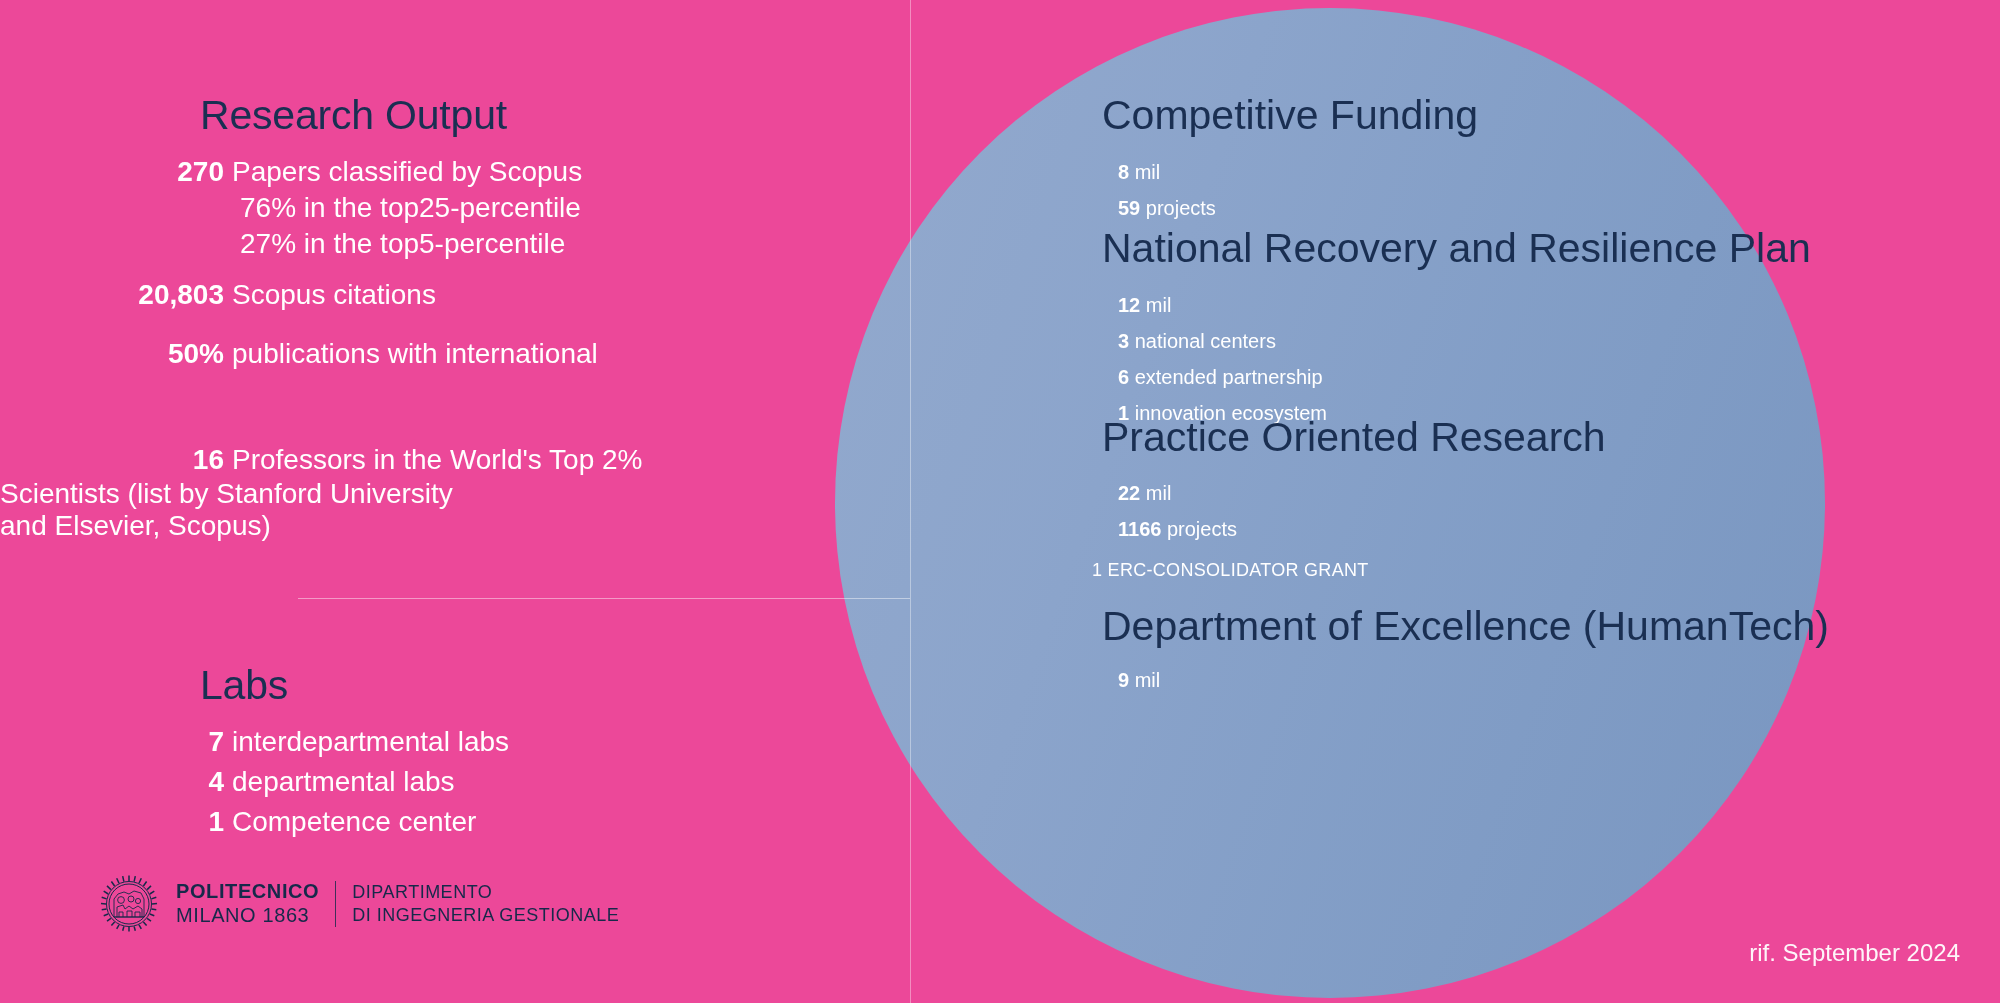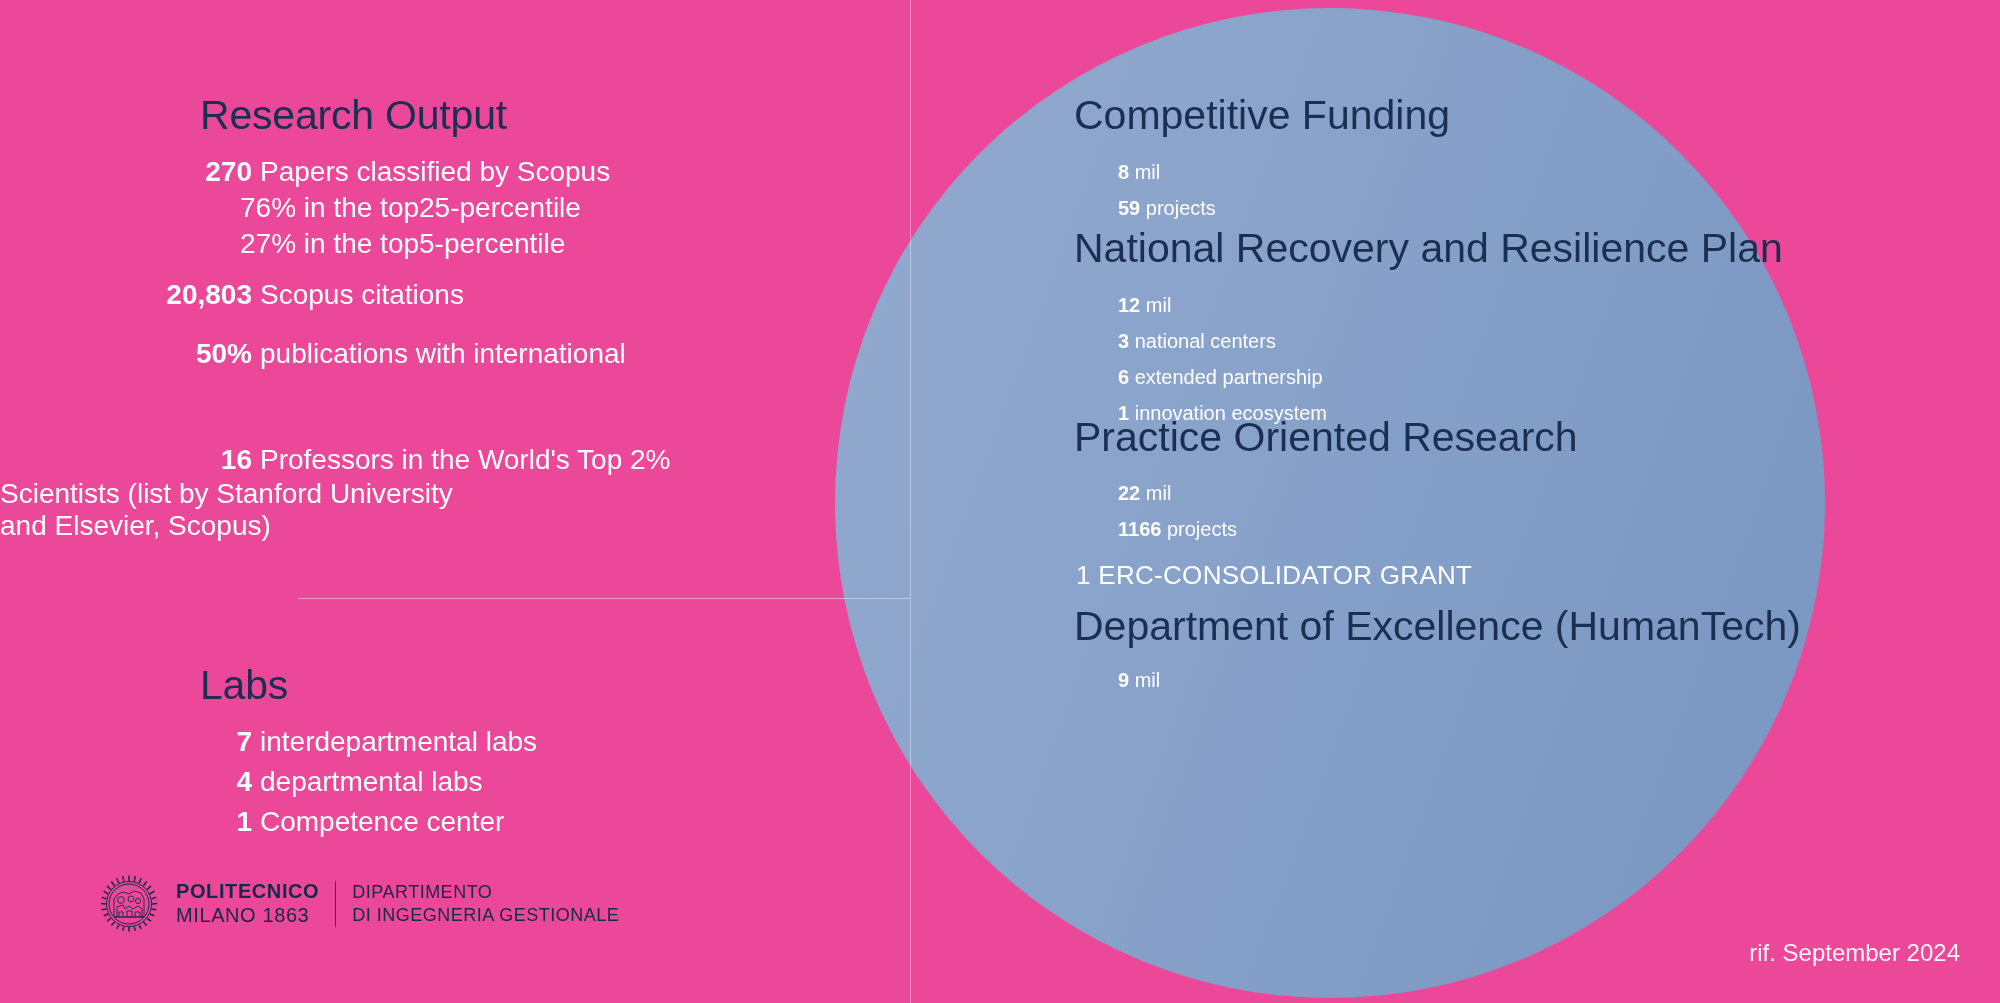--- a/index.html
+++ b/index.html
@@ -77,21 +77,20 @@
   .stat-block {
     position: absolute;
     left: 0;
     width: 740px;
   }
   .stat-row {
     display: flex;
     align-items: baseline;
     font-size: 28px;
     line-height: 36px;
-    padding-left: 28px;
   }
   .stat-row .num {
     width: 232px;
     text-align: right;
     flex: 0 0 232px;
     padding-right: 8px;
     box-sizing: border-box;
   }
   .stat-row .lbl {
     flex: 1 1 auto;
@@ -155,21 +154,21 @@
   
   #right-col {
     position: absolute;
     left: 910px;
     top: 0;
     width: 1090px;
     height: 1003px;
   }
   .r-title {
     position: absolute;
-    left: 164px;
+    left: 192px;
     color: #1a2f52;
     font-size: 41px;
     font-weight: 400;
     white-space: nowrap;
   }
   .r-block {
     position: absolute;
     left: 208px;
   }
   .r-row {
@@ -178,24 +177,24 @@
     white-space: nowrap;
   }
   #rt-cf   { top: 92px; }
   #rb-cf   { top: 154px; }
   #rt-nrrp { top: 225px; }
   #rb-nrrp { top: 287px; }
   #rt-por  { top: 414px; }
   #rb-por  { top: 475px; }
   #erc-line {
     position: absolute;
-    left: 166px;
+    left: 182px;
     top: 560px;
     color: #ffffff;
-    font-size: 26px;
+    font-size: 18px;
     letter-spacing: .3px;
     white-space: nowrap;
   }
   #rt-doe  { top: 603px; }
   #rb-doe  { top: 662px; }
 
   #ref-note {
     position: absolute;
     right: 40px;
     bottom: 36px;

